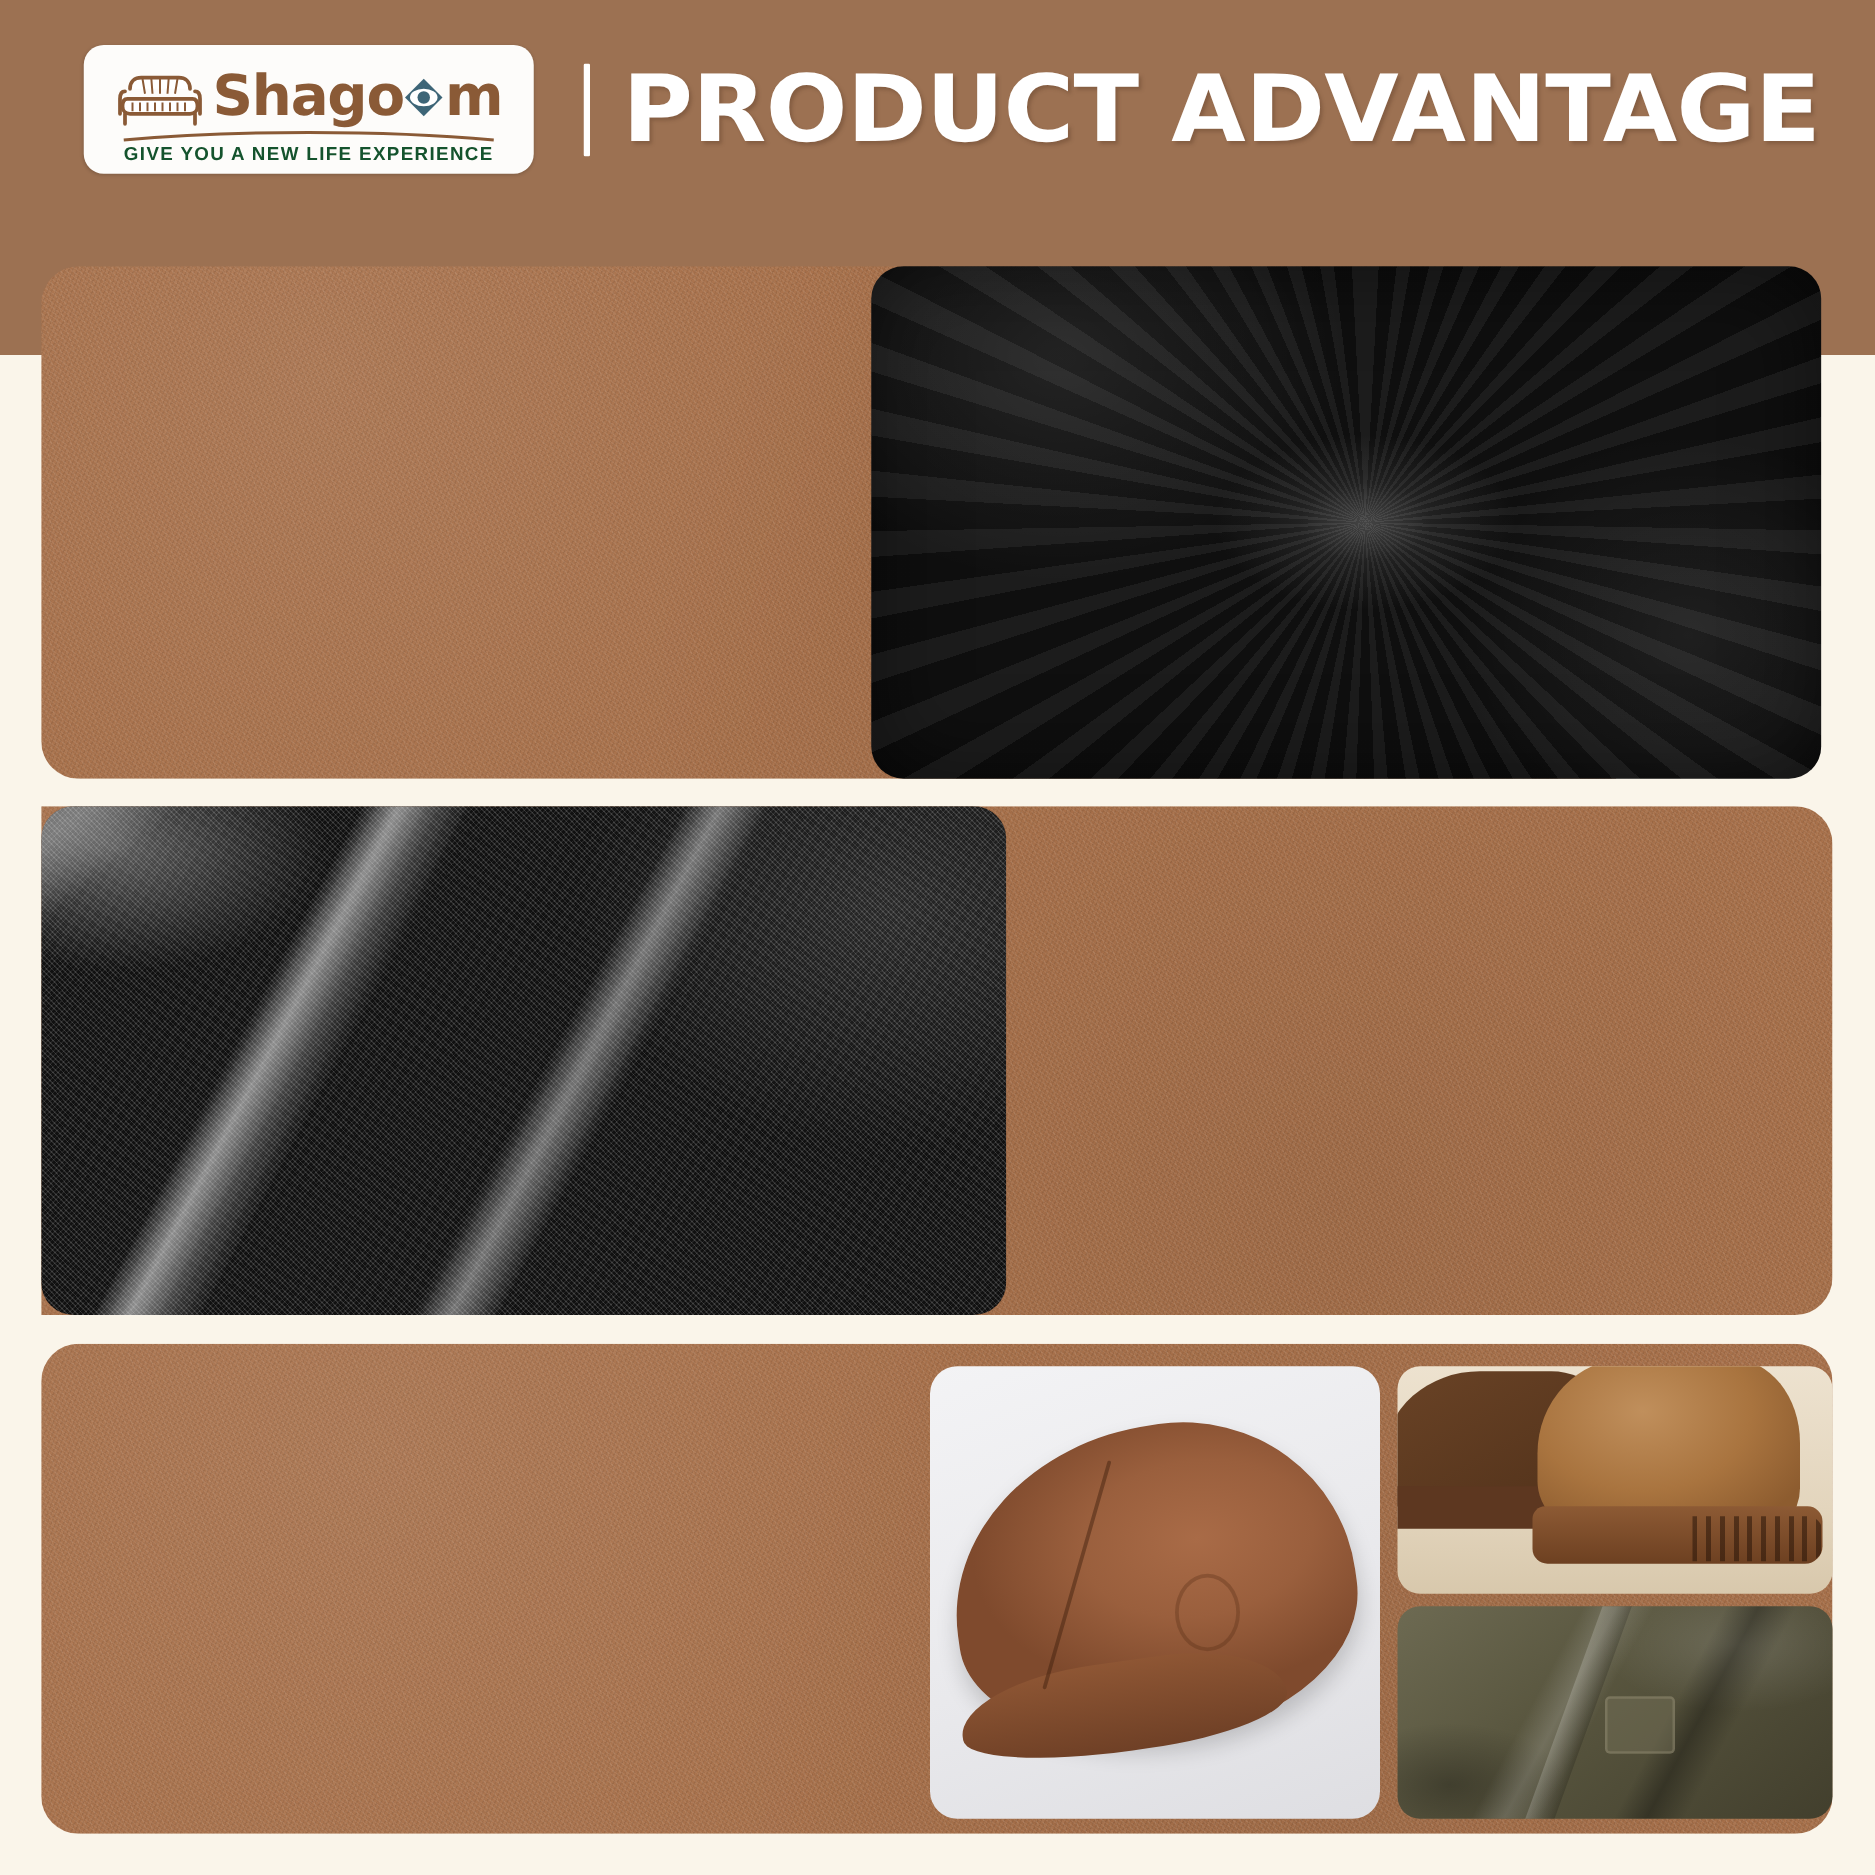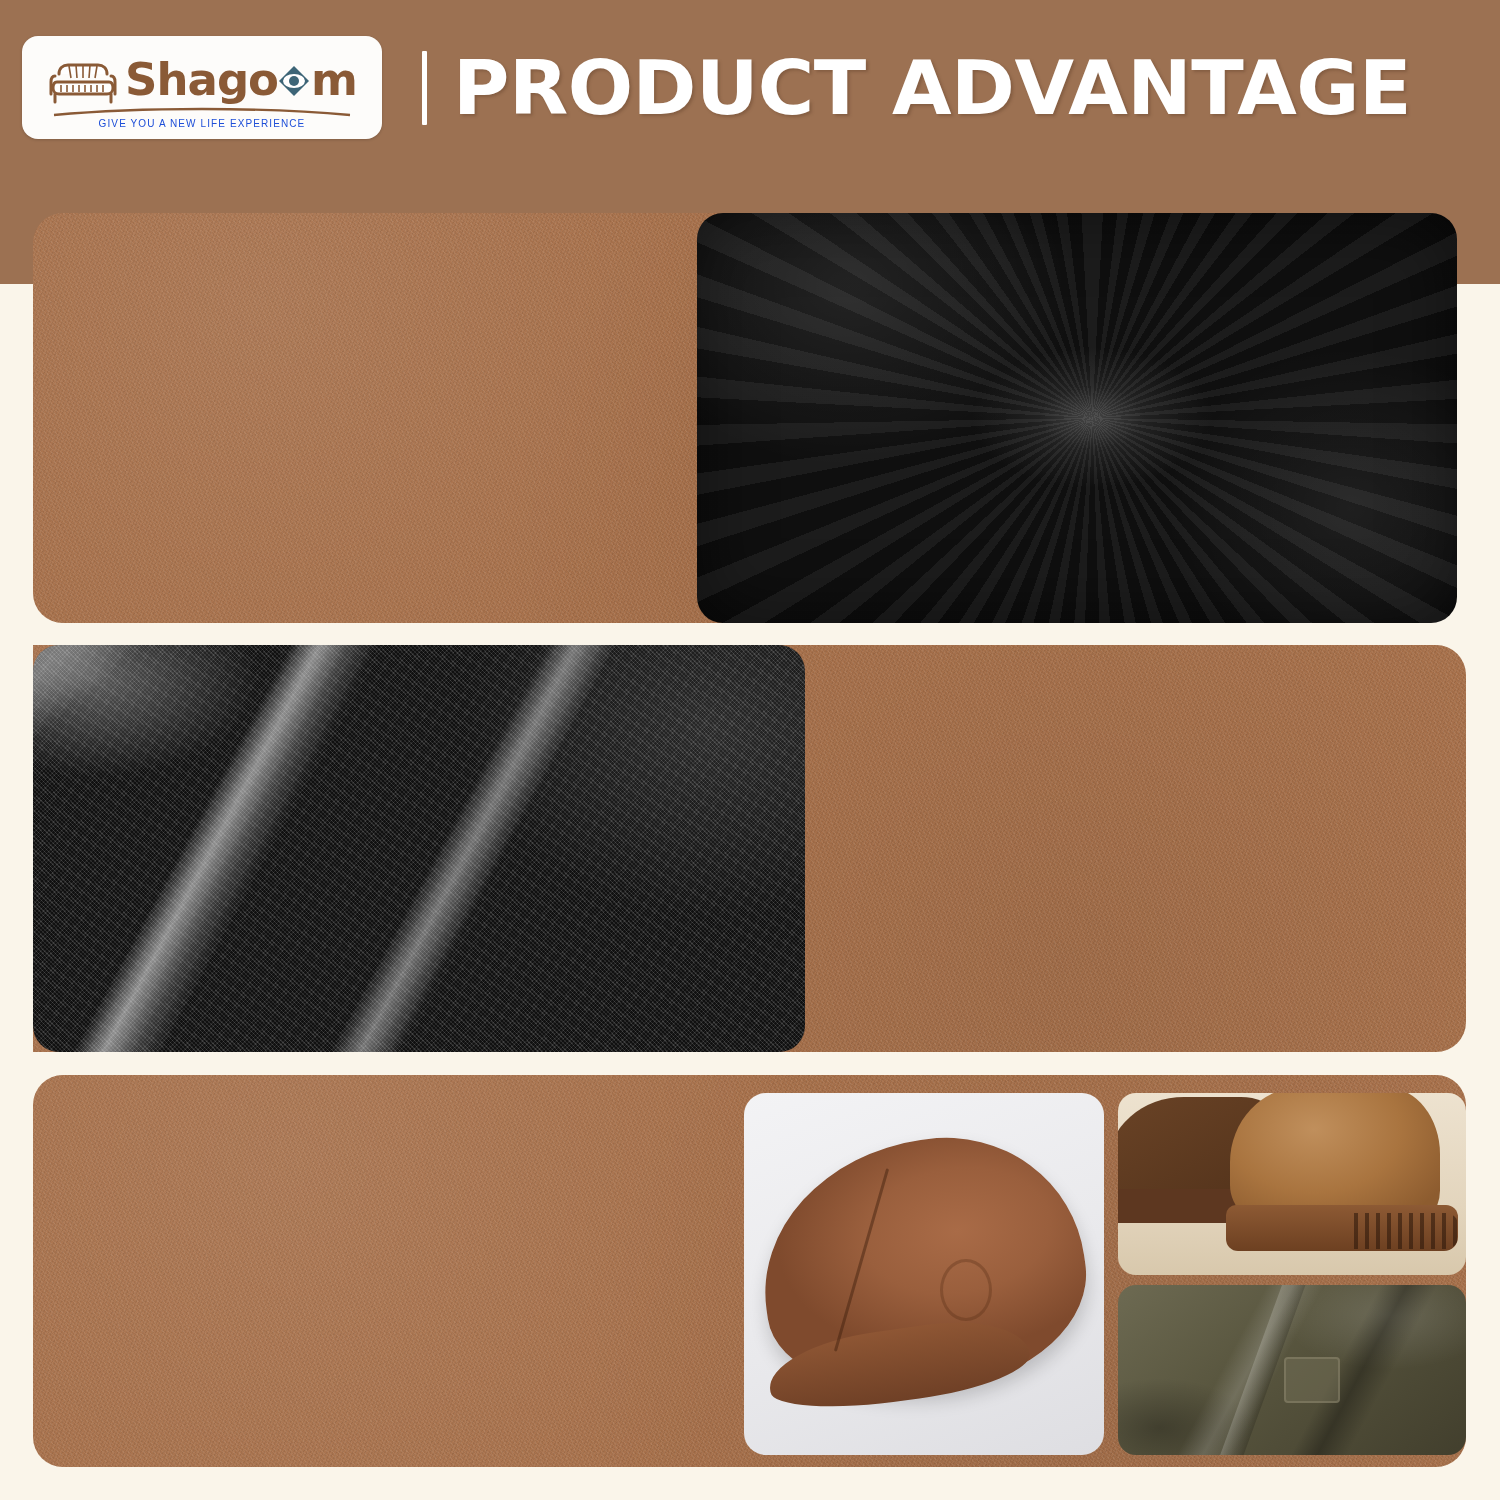--- a/index.html
+++ b/index.html
@@ -12,21 +12,21 @@
   }
 
   
   #header-band{
     position:absolute; left:0; top:0; width:1500px; height:284px;
     background:#9c7152;
     z-index:1;
   }
   #header-inner{
     position:absolute; left:0; top:0; width:1500px; height:175px;
-    display:flex; align-items:center;
+    display:flex; align-items:center;padding-left:45px;
   }
   #logo-plate{
     margin-left:22px;
     width:360px; height:103px;
     background:#fdfcfa;
     border-radius:16px;
     display:flex; flex-direction:column;
     align-items:center; justify-content:center;
     box-shadow:0 1px 3px rgba(0,0,0,.18);
     position:relative;
@@ -36,22 +36,22 @@
   #logo-word{
     font-family:"DejaVu Sans", sans-serif;
     font-size:45px; font-weight:bold; letter-spacing:-1px;
     color:#8a5a36; line-height:1; position:relative; display:flex;
   }
   #logo-word .eye-o{ position:relative; display:inline-block; width:0; }
   #eye-mark{ position:absolute; width:34px; height:34px; }
   #logo-swoosh{ width:300px; height:10px; display:block; margin-top:-2px;}
   #logo-tag{
     font-family:"Liberation Sans", sans-serif;
-    font-size:10px; font-weight:normal; letter-spacing:1.1px;
-    color:#1d4ed8; margin-top:1px;
+    font-size:15px; font-weight:bold; letter-spacing:1.1px;
+    color:#14532d; margin-top:1px;
   }
   #title-divider{
     width:5px; height:74px; background:#ffffff; margin-left:40px; margin-right:26px;
     border-radius:1px;
   }
   #header-title{
     font-family:"DejaVu Sans", sans-serif;
     font-weight:bold;
     font-size:74px;
     letter-spacing:-0.5px;

